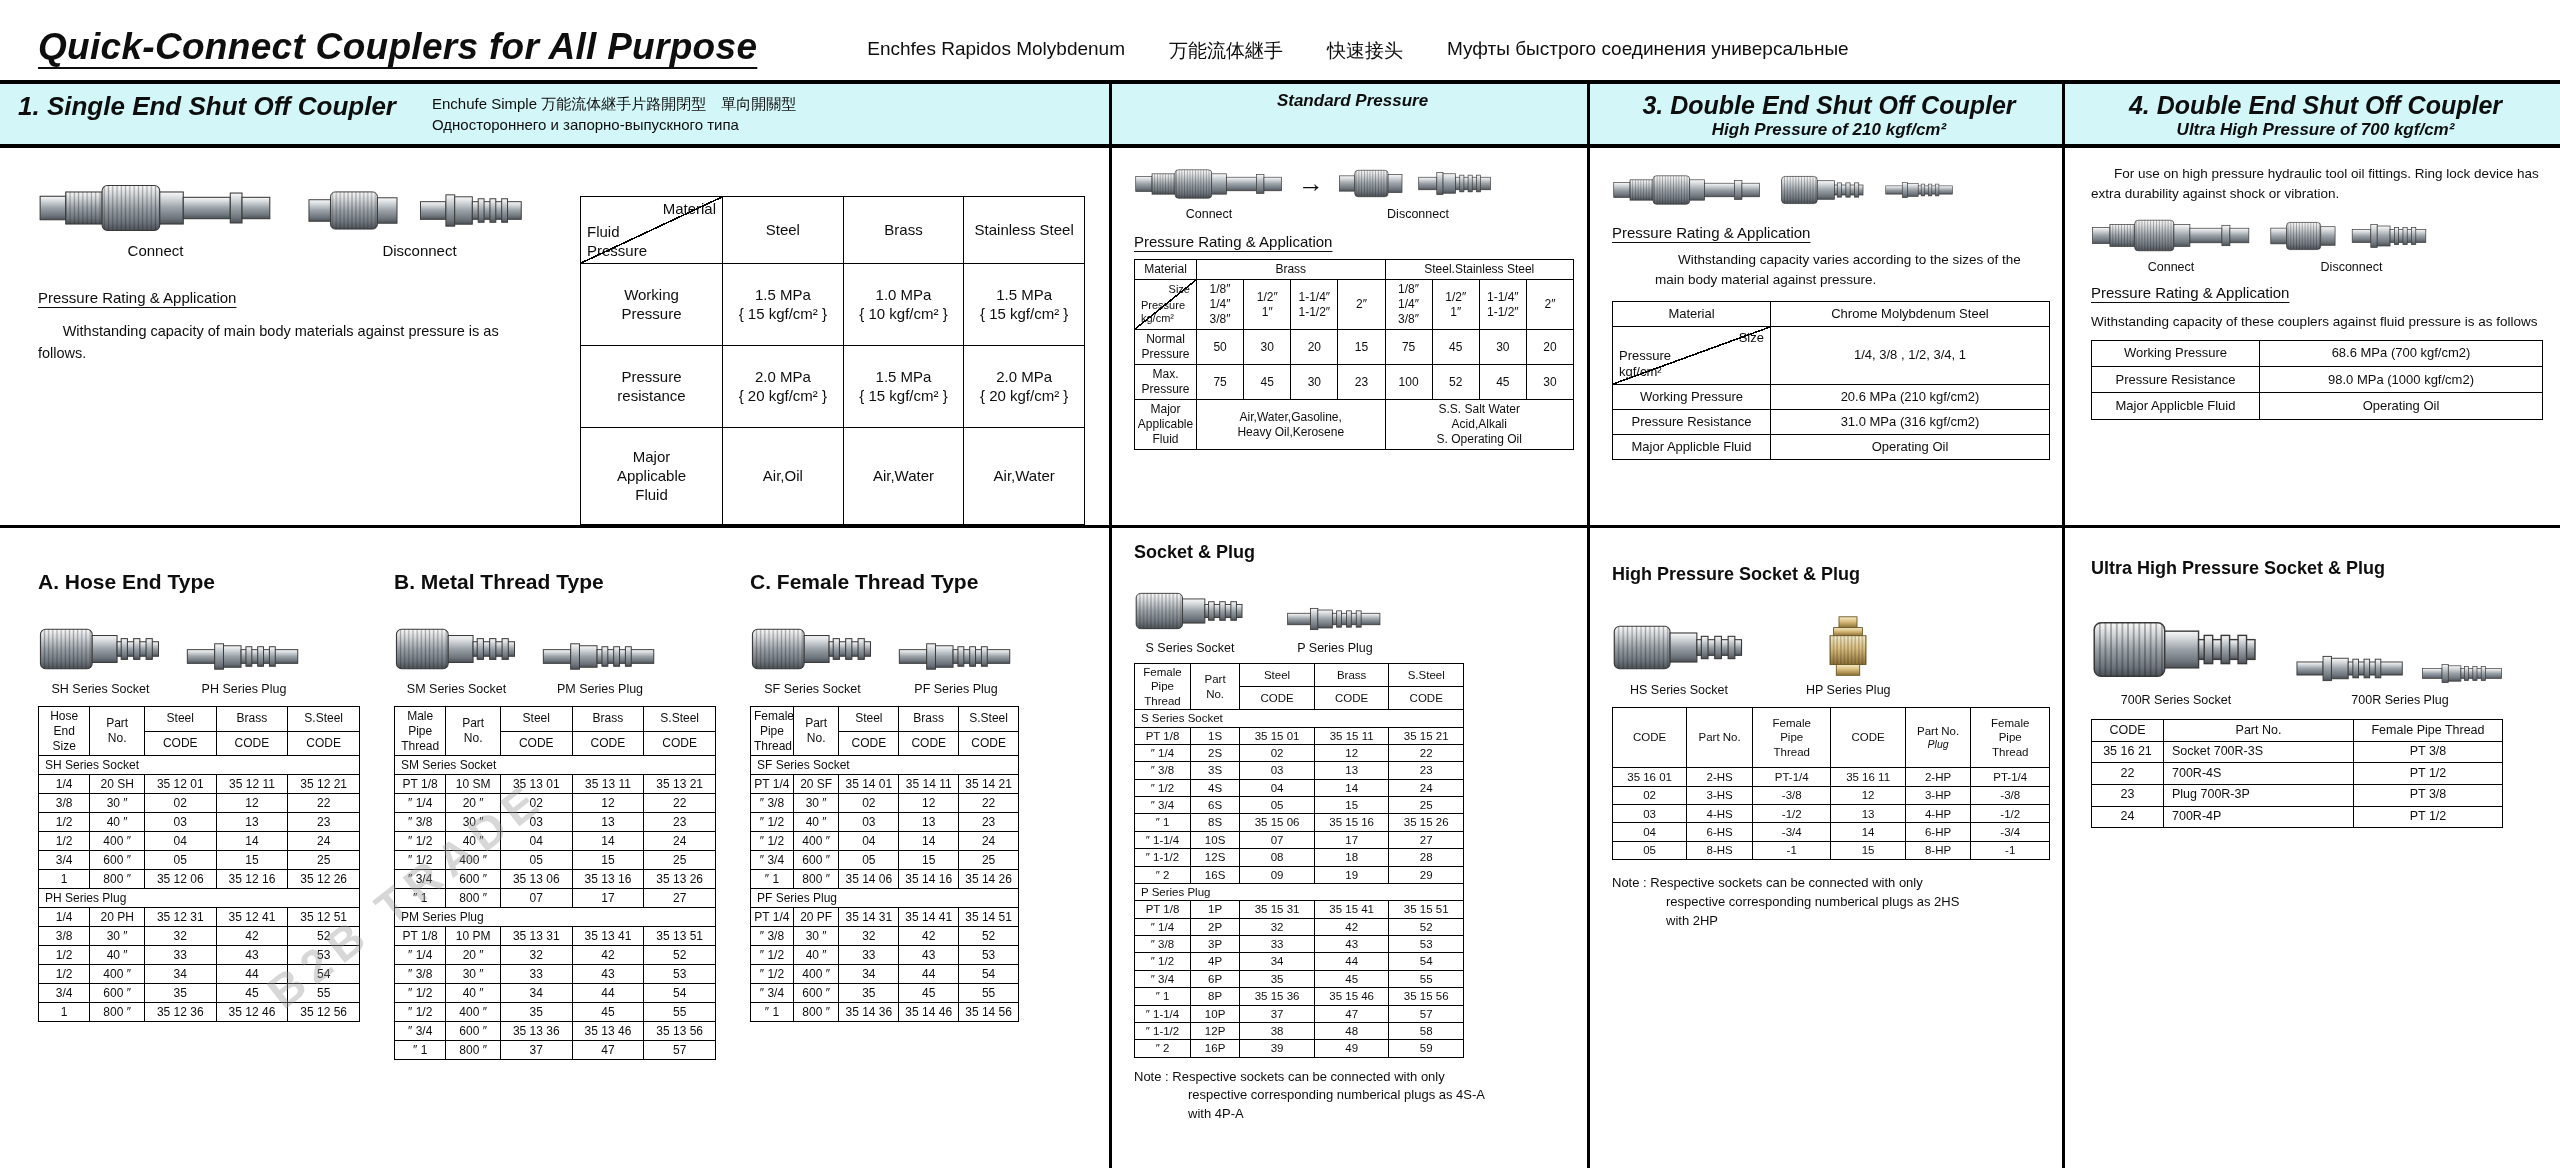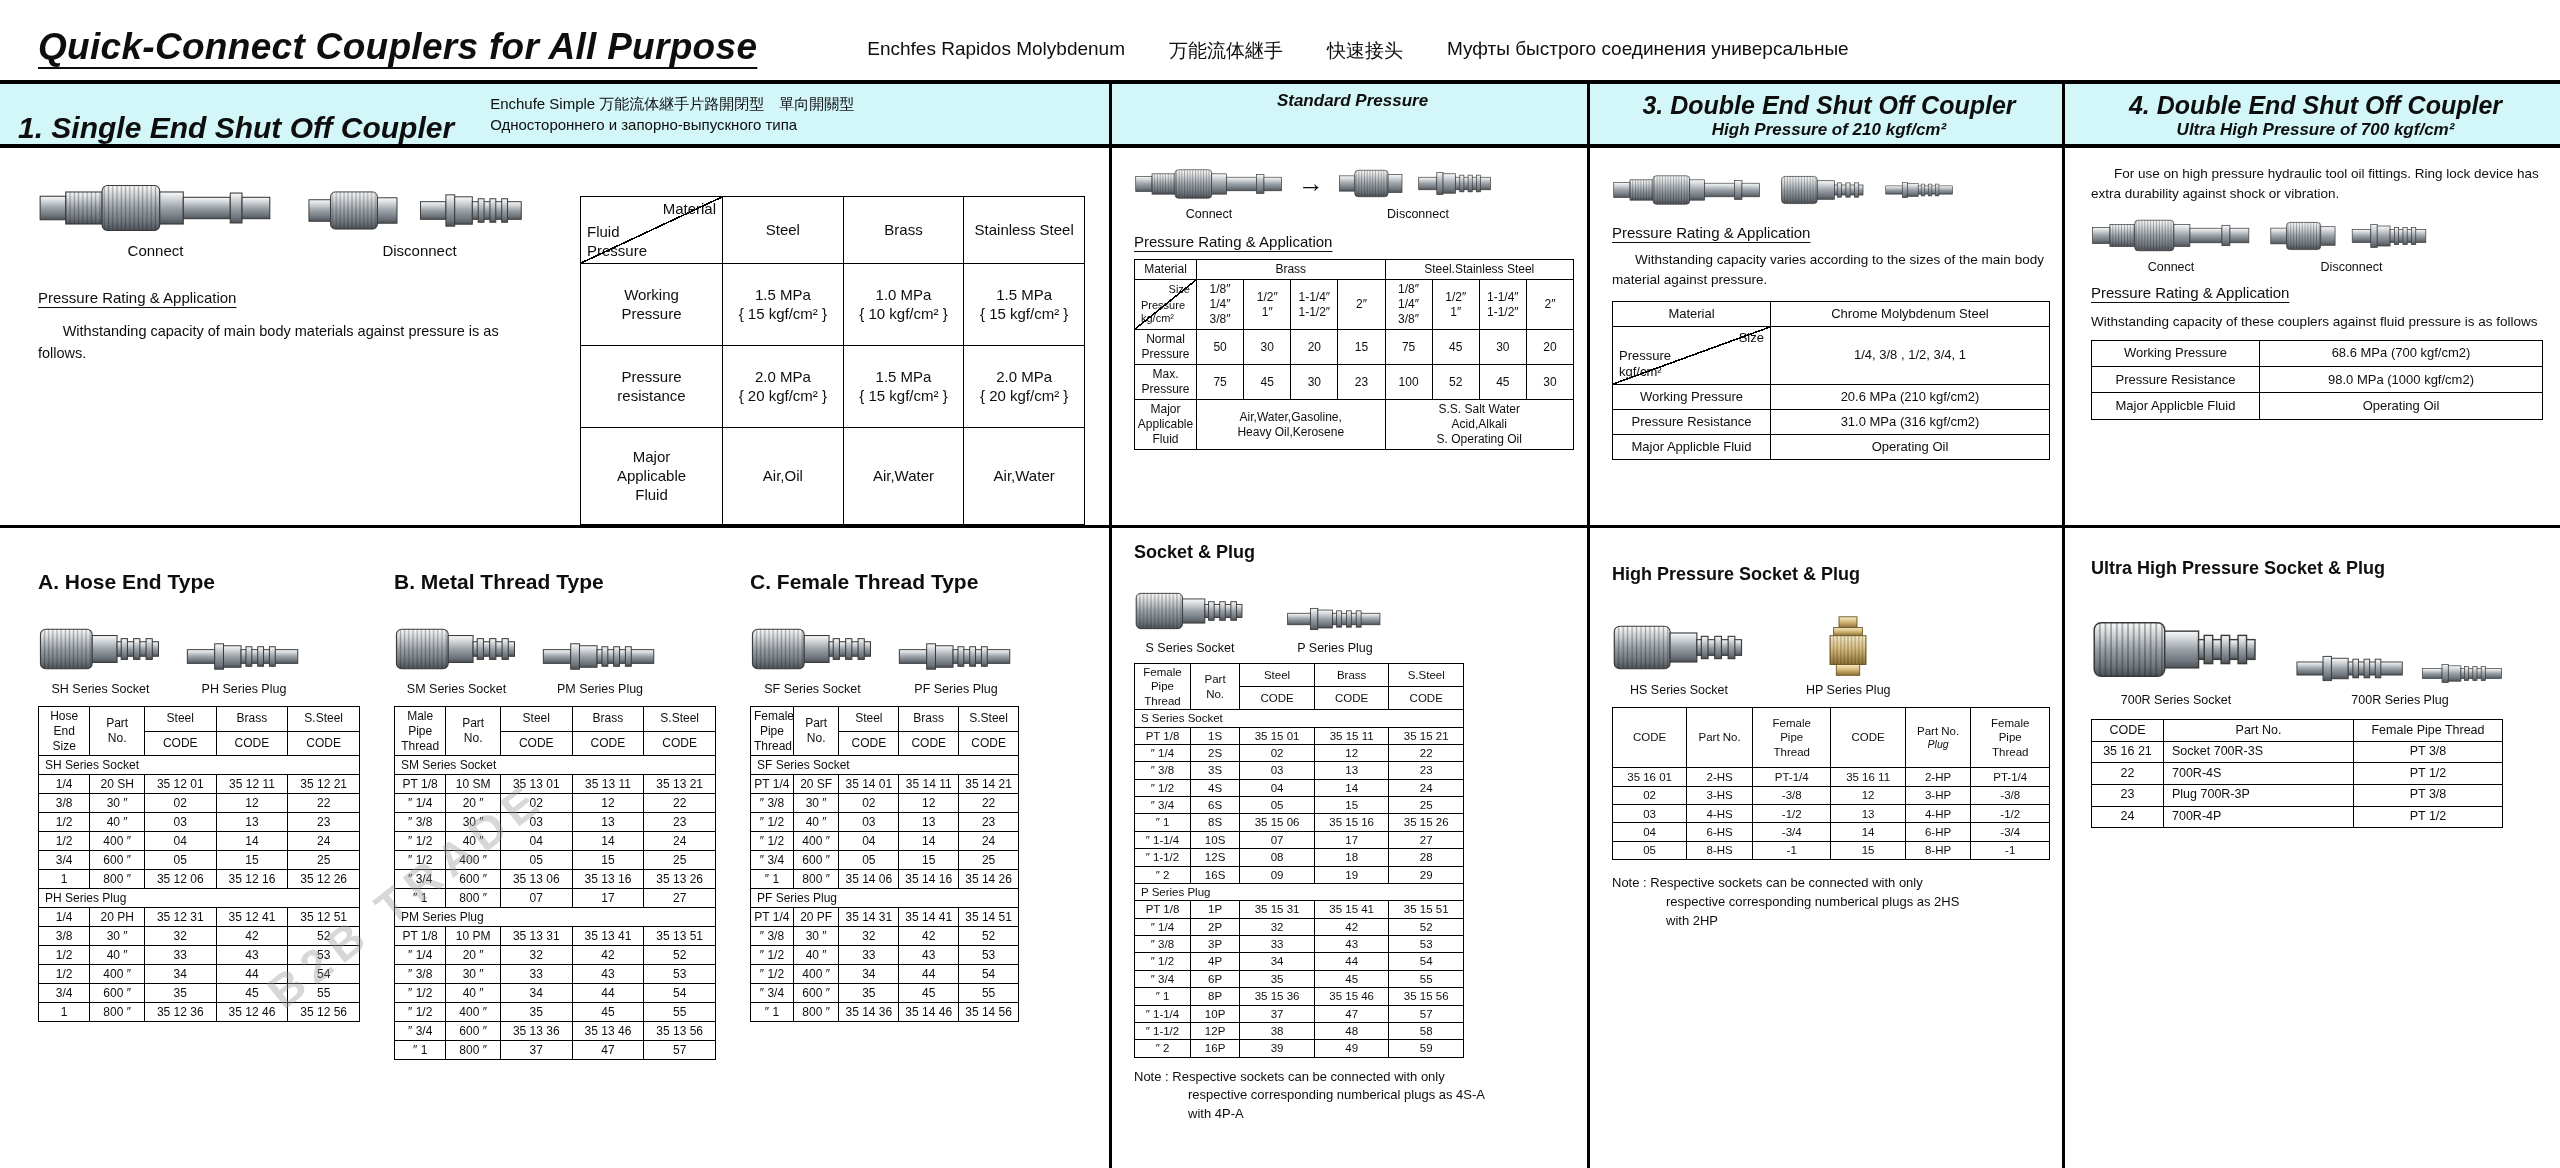--- a/index.html
+++ b/index.html
@@ -13,21 +13,21 @@
   .page-title { font-style:italic; font-weight:bold; font-size:37px; letter-spacing:.3px;
                 text-decoration:underline; text-decoration-thickness:2px; text-underline-offset:8px; }
   .translations { display:flex; gap:44px; font-size:19px; padding-bottom:4px; }
 
   
   .band, .cols { display:grid; grid-template-columns:1112px 478px 475px 495px; }
   .band { height:64px; background:#d3f6f8; border-bottom:4px solid #000; }
   .band-cell { border-right:3px solid #000; padding:7px 12px 4px 18px; overflow:hidden; }
   .band-cell:last-child { border-right:0; }
   .band1 { display:flex; align-items:flex-start; gap:36px; }
-  .s1-title { font-size:30px; font-weight:bold; font-style:italic; white-space:nowrap;margin-top:20px; }
+  .s1-title { font-size:26px; font-weight:bold; font-style:italic; white-space:nowrap; }
   .s1-subs { font-size:15px; line-height:1.4; padding-top:2px; }
   .band-c { text-align:center; }
   .sec-title { font-size:25px; font-weight:bold; font-style:italic; line-height:1.15; }
   .sec-sub { font-size:17px; font-weight:bold; font-style:italic; }
 
   
   .cols { height:1020px; }
   .col { border-right:3px solid #000; display:flex; flex-direction:column; overflow:hidden; }
   .col:last-child { border-right:0; }
   .col-top { height:380px; border-bottom:3px solid #000; overflow:hidden; }
@@ -97,21 +97,21 @@
   .sp-tbl th,.sp-tbl td { padding:1px 2px; }
   .c2-bottom .note { margin-top:10px; }
 
   
   .c3-top { padding:22px 14px 0 22px; }
   .c3-top .fig-row { gap:18px; align-items:center; }
   .svg-joined-sm { width:150px; height:38px; }
   .svg-socket-sm { width:86px; height:40px; }
   .svg-plug-sm { width:72px; height:26px; }
   .c3-top .pr-heading { margin-top:14px; }
-  .c3-top .para { font-size:13.5px; margin-top:8px; }
+  .c3-top .para { font-size:13.5px; margin-top:8px;margin-left:43px; }
   .mt-tbl { width:438px; font-size:13px; margin-top:10px; }
   .mt-tbl th,.mt-tbl td { padding:4px; }
   .mt-tbl .diag { height:44px; }
   .c3-bottom { padding:36px 14px 0 22px; }
   .c3-bottom .fig-row { gap:60px; margin:16px 0 10px; min-height:96px; }
   .svg-socket-hs { width:134px; height:63px; }
   .svg-plug-hp { width:54px; height:65px; }
   .hp-tbl { width:438px; font-size:11.5px; }
   .hp-tbl th,.hp-tbl td { padding:1.5px 2px; }
   .plug-tag { display:block; font-size:10.5px;font-style:italic; }

